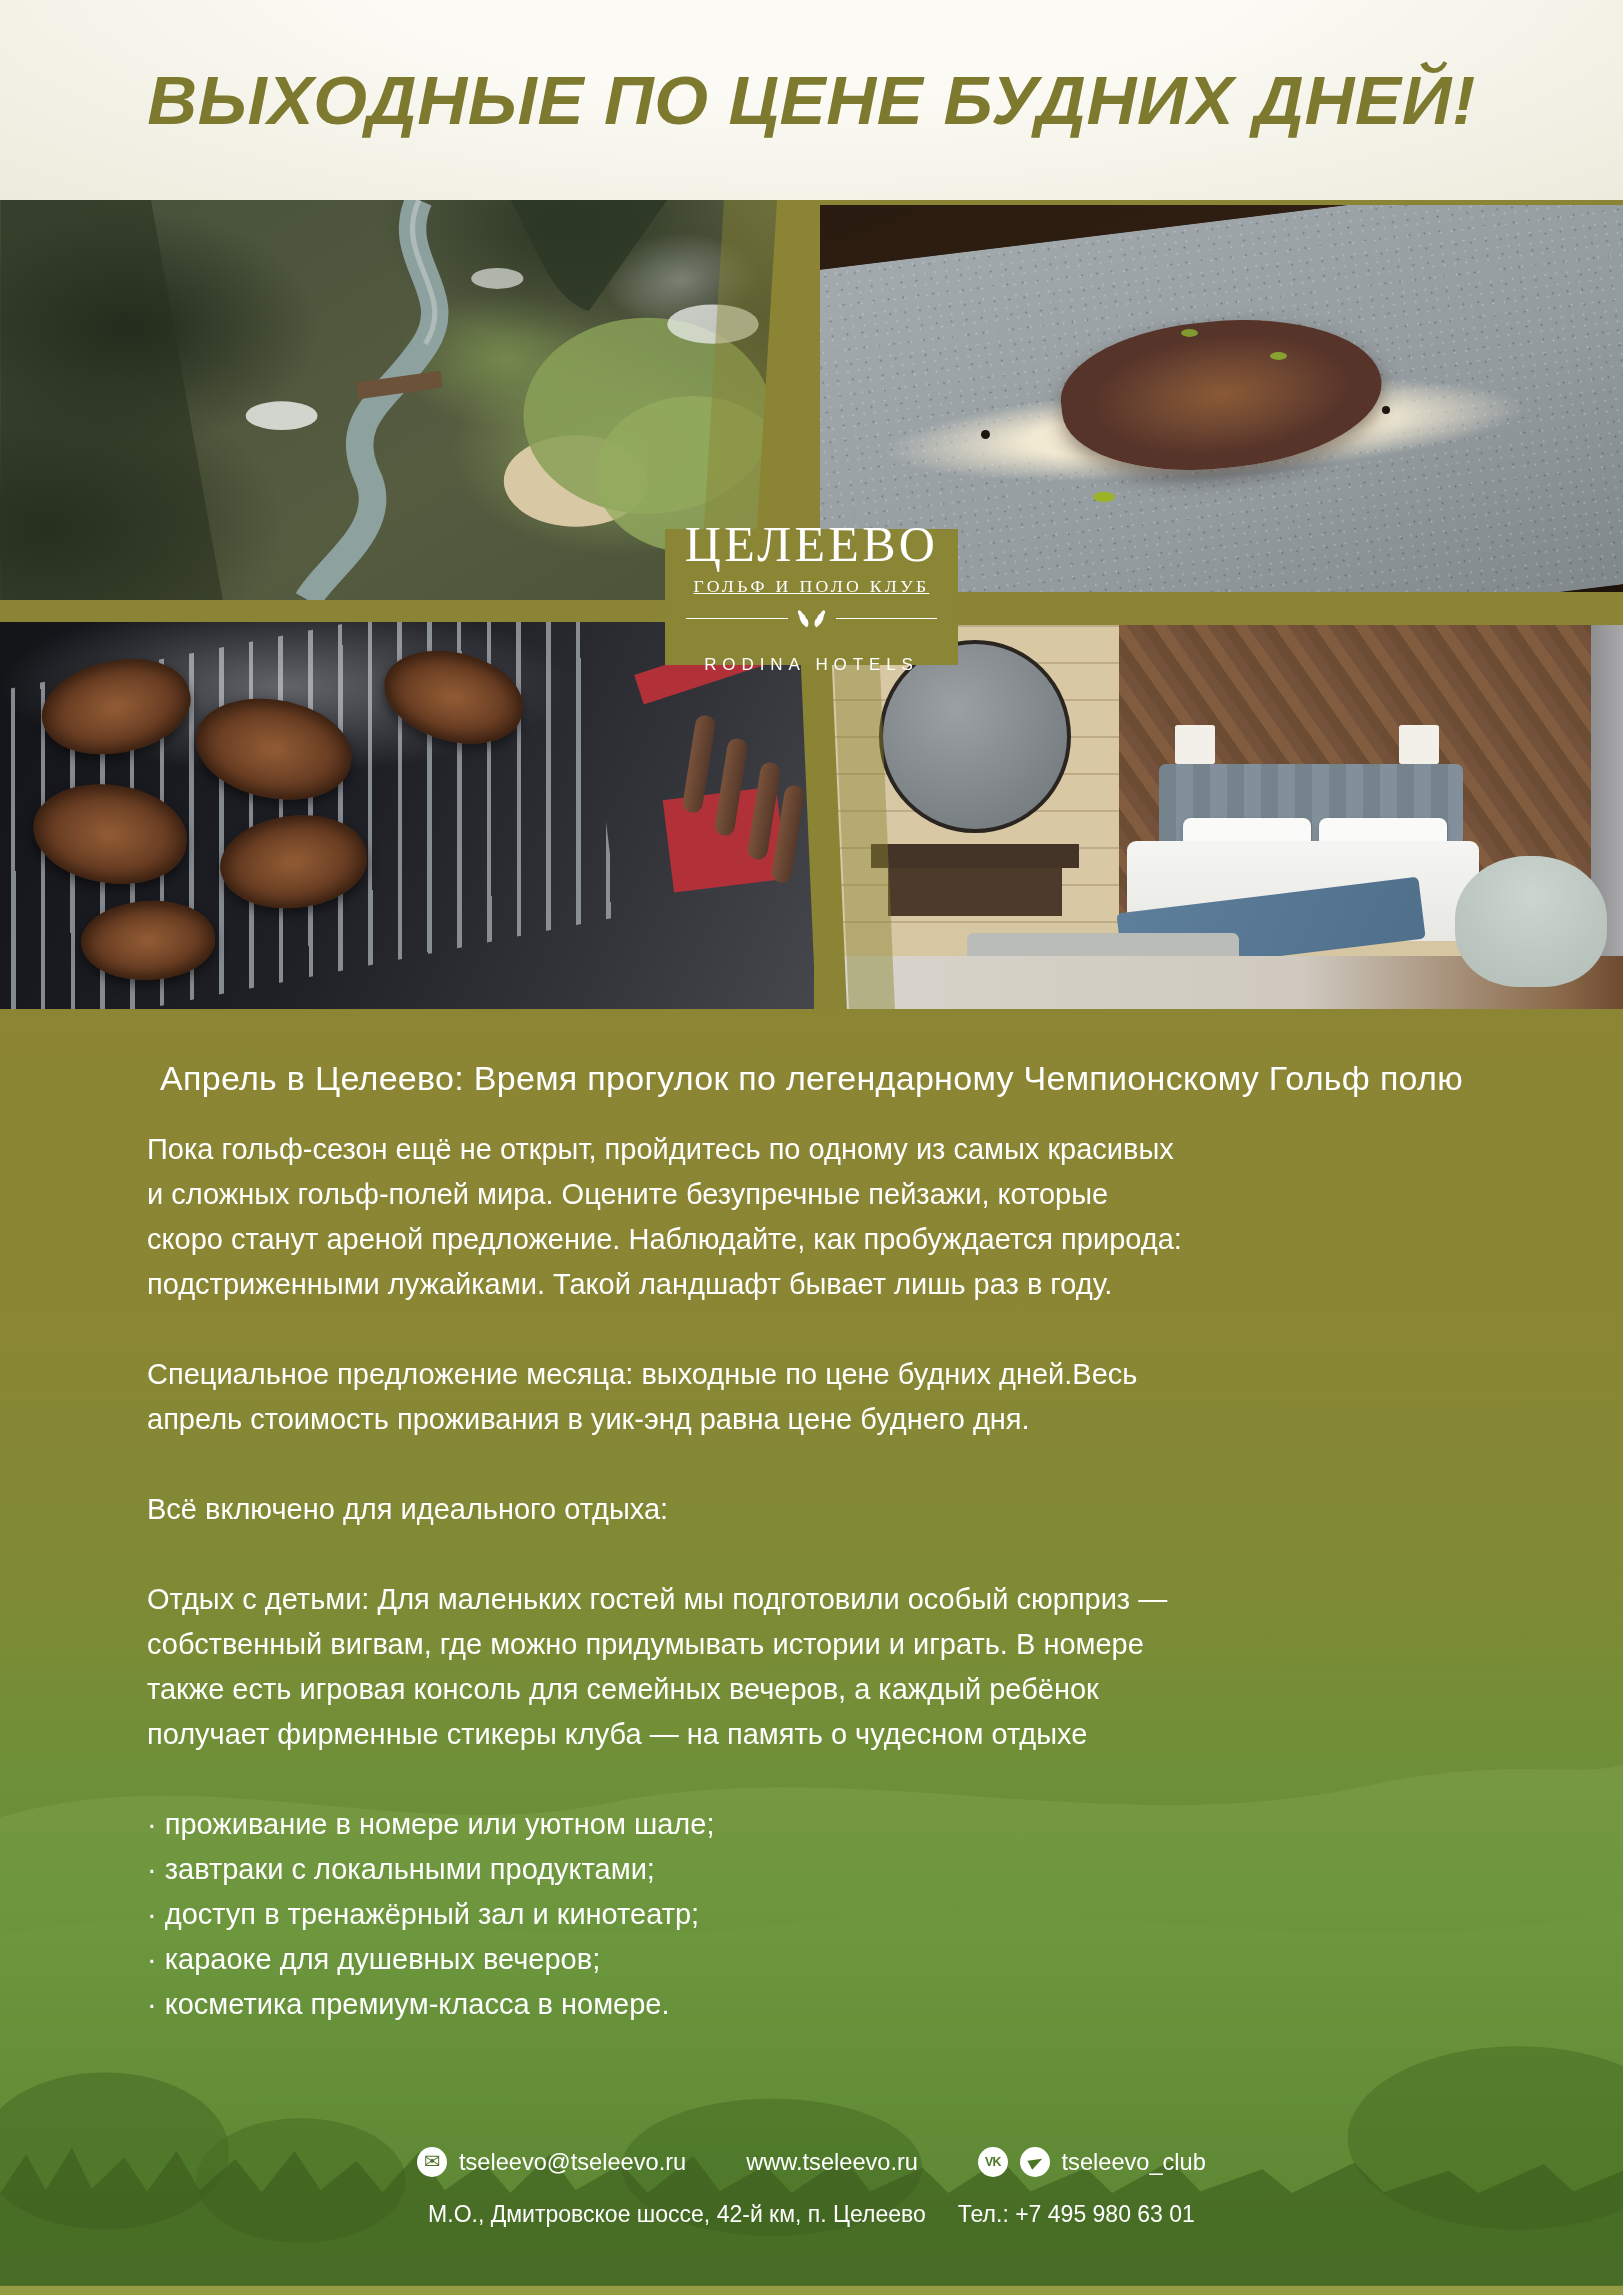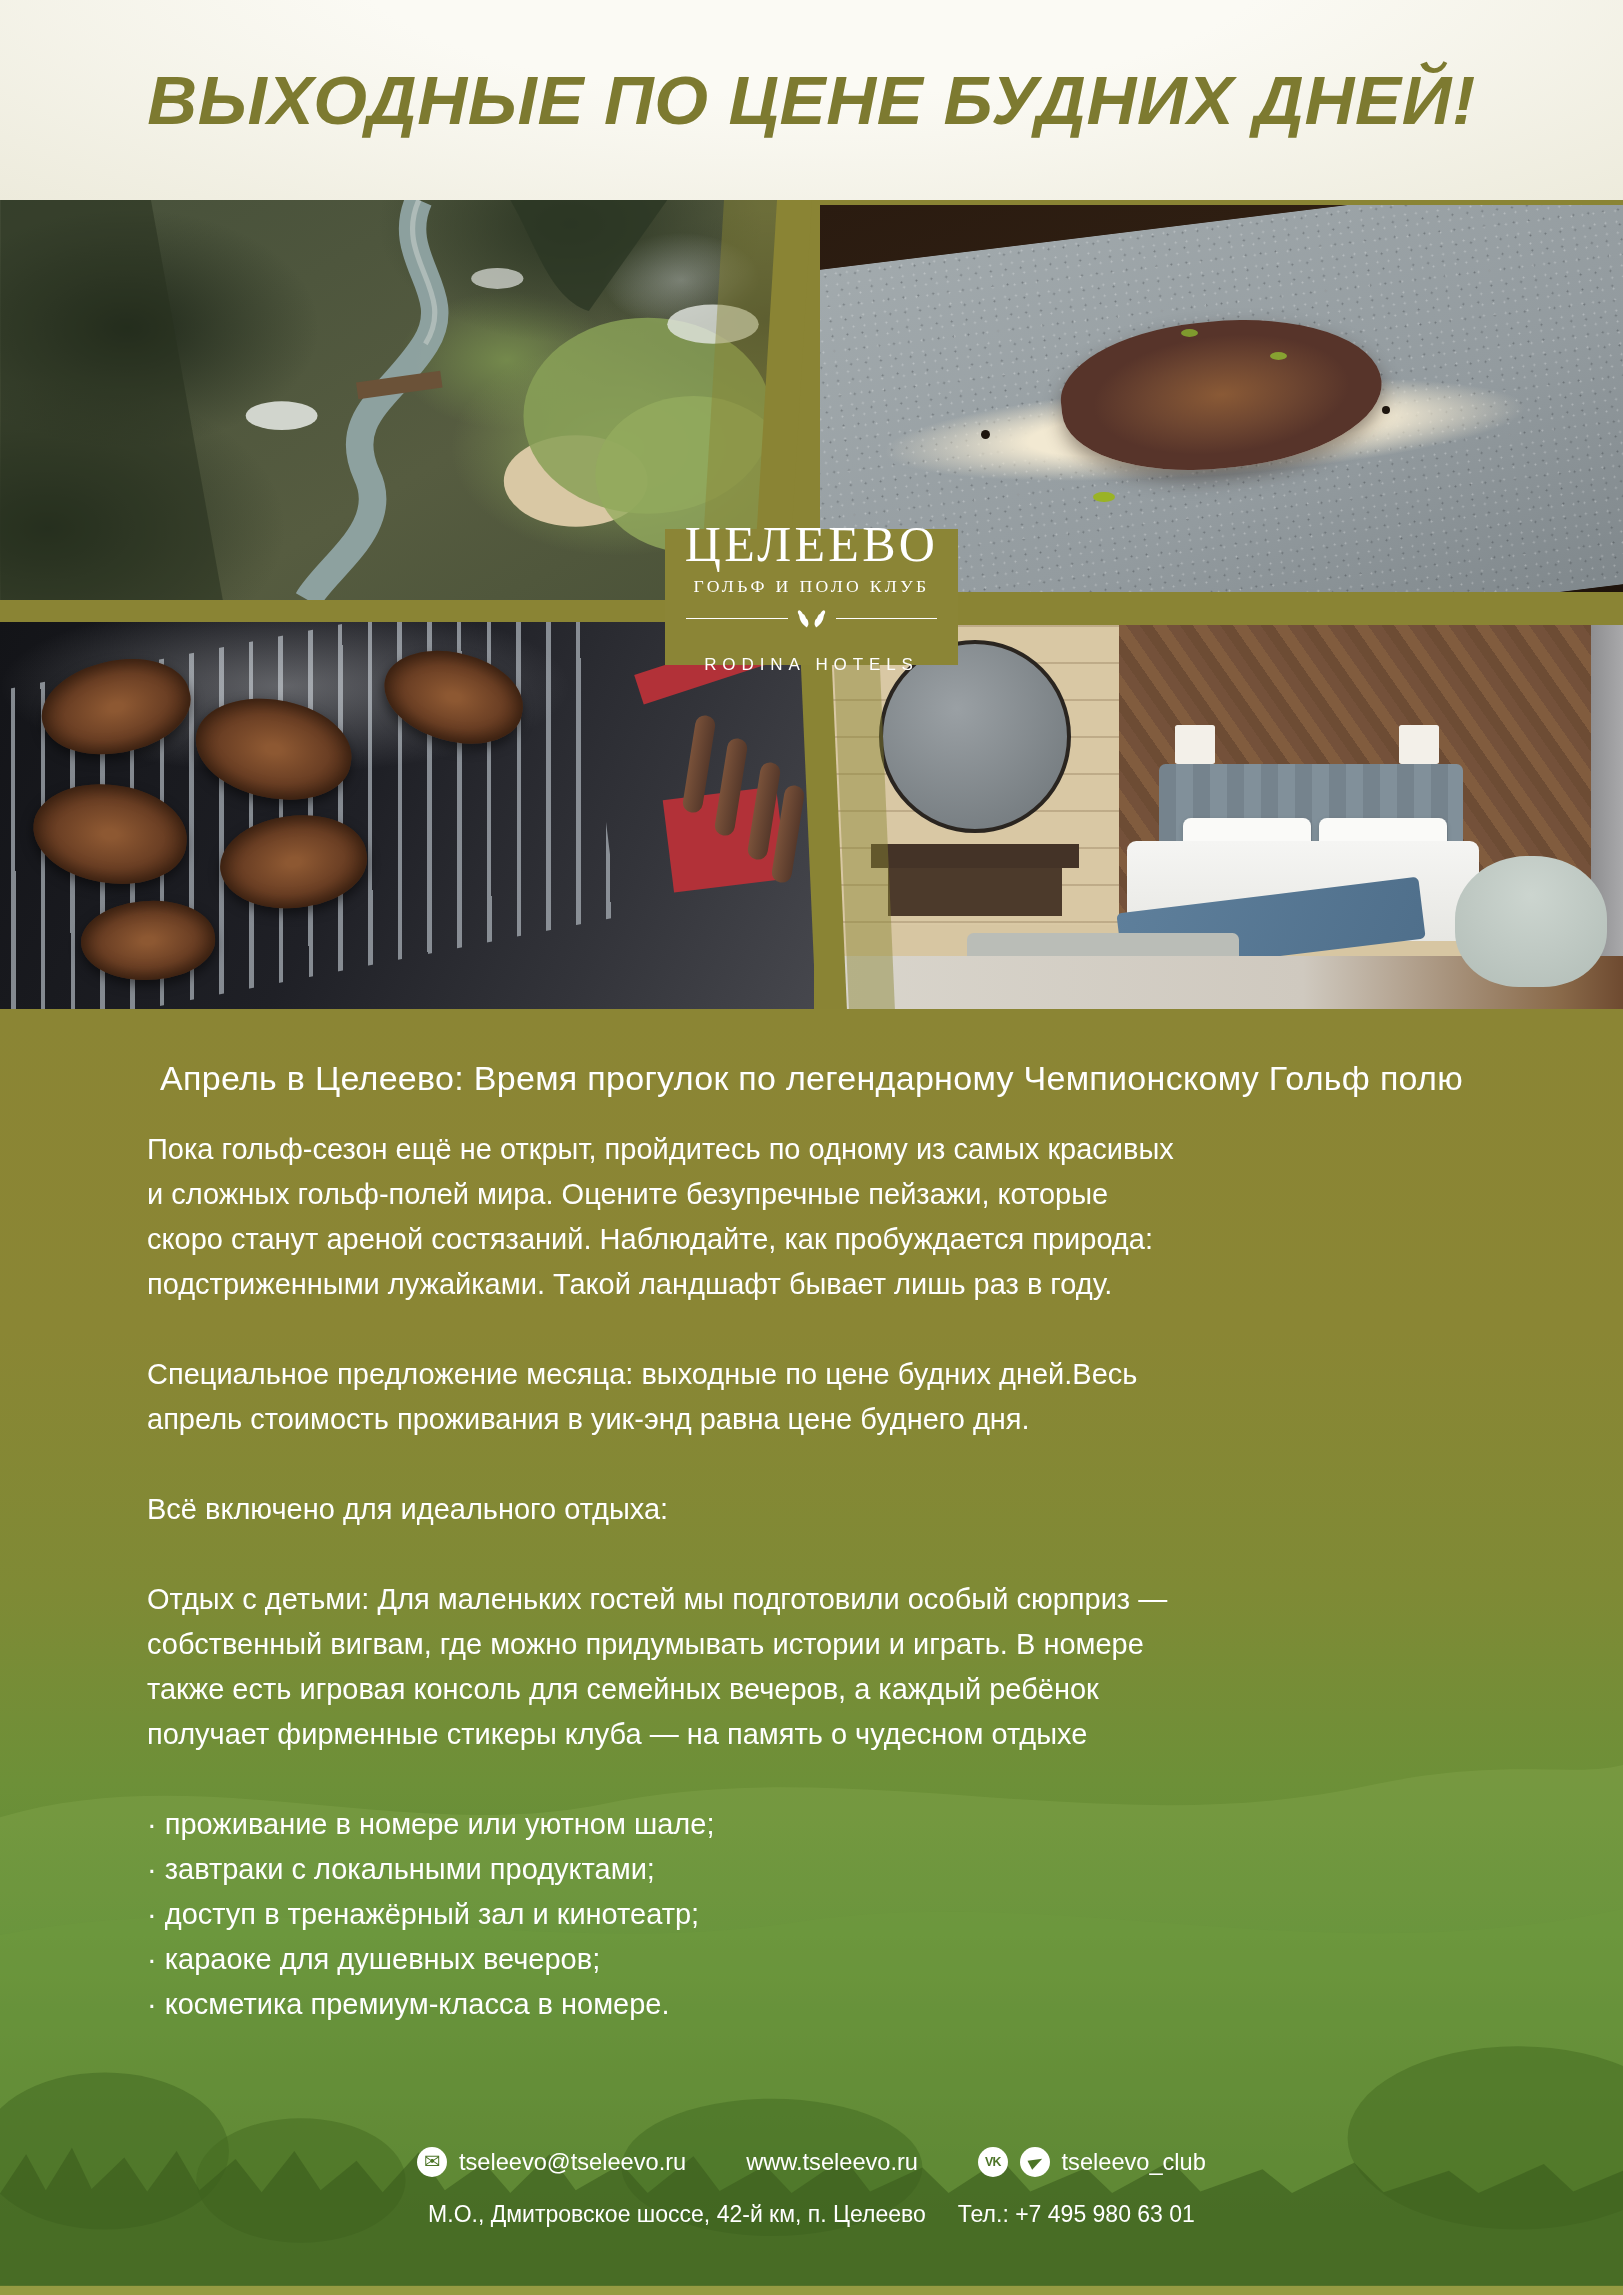--- a/index.html
+++ b/index.html
@@ -92,21 +92,21 @@
   .stripe{position:absolute;transform-origin:top;}
   .s1{left:777px;top:0;width:35px;height:400px;background:#8a8434;transform:skewX(-3.5deg);}
   .s1b{left:724px;top:0;width:54px;height:400px;background:rgba(138,132,52,0.45);transform:skewX(-3.5deg);}
   .s2{left:799px;top:422px;width:31px;height:388px;background:#8a8434;transform:skewX(2.5deg);}
   .s2b{left:832px;top:422px;width:46px;height:388px;background:rgba(138,132,52,0.45);transform:skewX(2.5deg);}
   
   .badge{position:absolute;left:665px;top:329px;width:293px;height:136px;background:#8b8536;
     display:flex;flex-direction:column;align-items:center;justify-content:center;z-index:5;
     color:#fff;text-align:center;}
   .badge .bname{font-family:"Liberation Serif",serif;font-weight:400;font-size:50px;letter-spacing:3.3px;line-height:1;}
-  .badge .bsub{font-family:"Liberation Serif",serif;font-size:17.7px;letter-spacing:3.3px;margin-top:7px;}
+  .badge .bsub{font-family:"Liberation Serif",serif;font-size:17.7px;letter-spacing:3.3px;margin-top:7px;text-decoration:underline;}
   .bdiv{display:flex;align-items:center;gap:6.5px;margin-top:10.5px;width:86%;}
   .bdiv .rule{flex:1;height:1.3px;background:#fff;}
   .badge .bbrand{font-size:17px;letter-spacing:5.9px;margin-top:25px;font-weight:500;}
   
   .content{position:absolute;left:0;top:1009px;width:1623px;height:1286px;color:#fff;
     background:linear-gradient(180deg,#8b8534 0%,#8a8634 25%,#7f8a35 45%,#6d9038 60%,#5f8c35 72%,#4f7a2a 86%,#426c23 100%);}
   .deco{position:absolute;left:0;bottom:0;width:1623px;height:818px;pointer-events:none;}
   .sec-title{position:relative;margin:0;padding-top:50px;text-align:center;
     font-size:34px;font-weight:500;letter-spacing:0.3px;}
   .textcol{position:absolute;left:147px;top:118px;font-size:29px;font-weight:400;}
@@ -238,21 +238,21 @@
       <path d="M0,1095 L40,1035 L70,1090 L110,1025 L140,1088 L190,1040 L225,1092 L270,1030 L305,1090 L360,1042 L400,1093 L450,1030 L490,1090 L545,1045 L585,1093 L640,1032 L680,1090 L740,1048 L780,1094 L840,1035 L880,1090 L950,1050 L990,1094 L1060,1038 L1100,1091 L1170,1052 L1210,1094 L1290,1040 L1330,1092 L1410,1055 L1450,1094 L1530,1042 L1575,1092 L1660,1056 L1700,1094 L1790,1045 L1835,1092 L1930,1058 L1975,1094 L2070,1048 L2115,1093 L2215,1060 L2260,1094 L2360,1050 L2405,1092 L2481,1060 L2481,1250 L0,1250 Z" fill="#3a5c1c" opacity="0.6"></path>
       <rect x="0" y="1236" width="2481" height="14" fill="#a3a348" opacity="0.85"></rect>
     </svg>
 
     <h2 class="sec-title">Апрель в Целеево: Время прогулок по легендарному Чемпионскому Гольф полю</h2>
 
     <div class="textcol">
       <div class="blk">
         <div class="line">Пока гольф-сезон ещё не открыт, пройдитесь по одному из самых красивых</div>
         <div class="line">и сложных гольф-полей мира. Оцените безупречные пейзажи, которые</div>
-        <div class="line">скоро станут ареной состязаний. Наблюдайте, как пробуждается природа:</div>
+        <div class="line">скоро станут ареной предложение. Наблюдайте, как пробуждается природа:</div>
         <div class="line">подстриженными лужайками. Такой ландшафт бывает лишь раз в году.</div>
       </div>
       <div class="blk">
         <div class="line">Специальное предложение месяца: выходные по цене будних дней.Весь</div>
         <div class="line">апрель стоимость проживания в уик-энд равна цене буднего дня.</div>
       </div>
       <div class="blk">
         <div class="line">Всё включено для идеального отдыха:</div>
       </div>
       <div class="blk">

